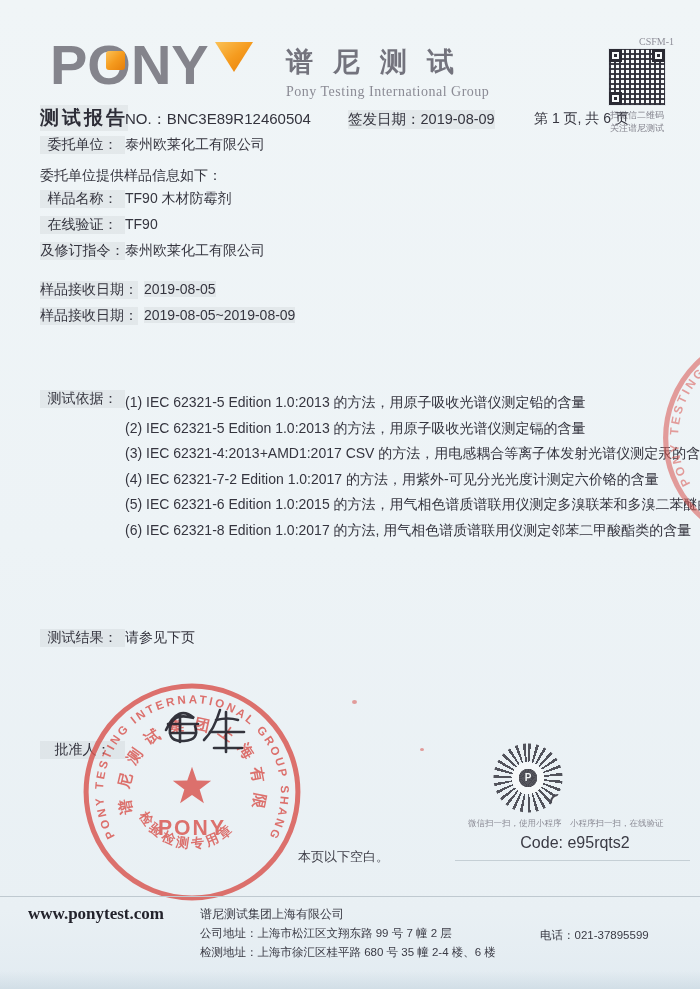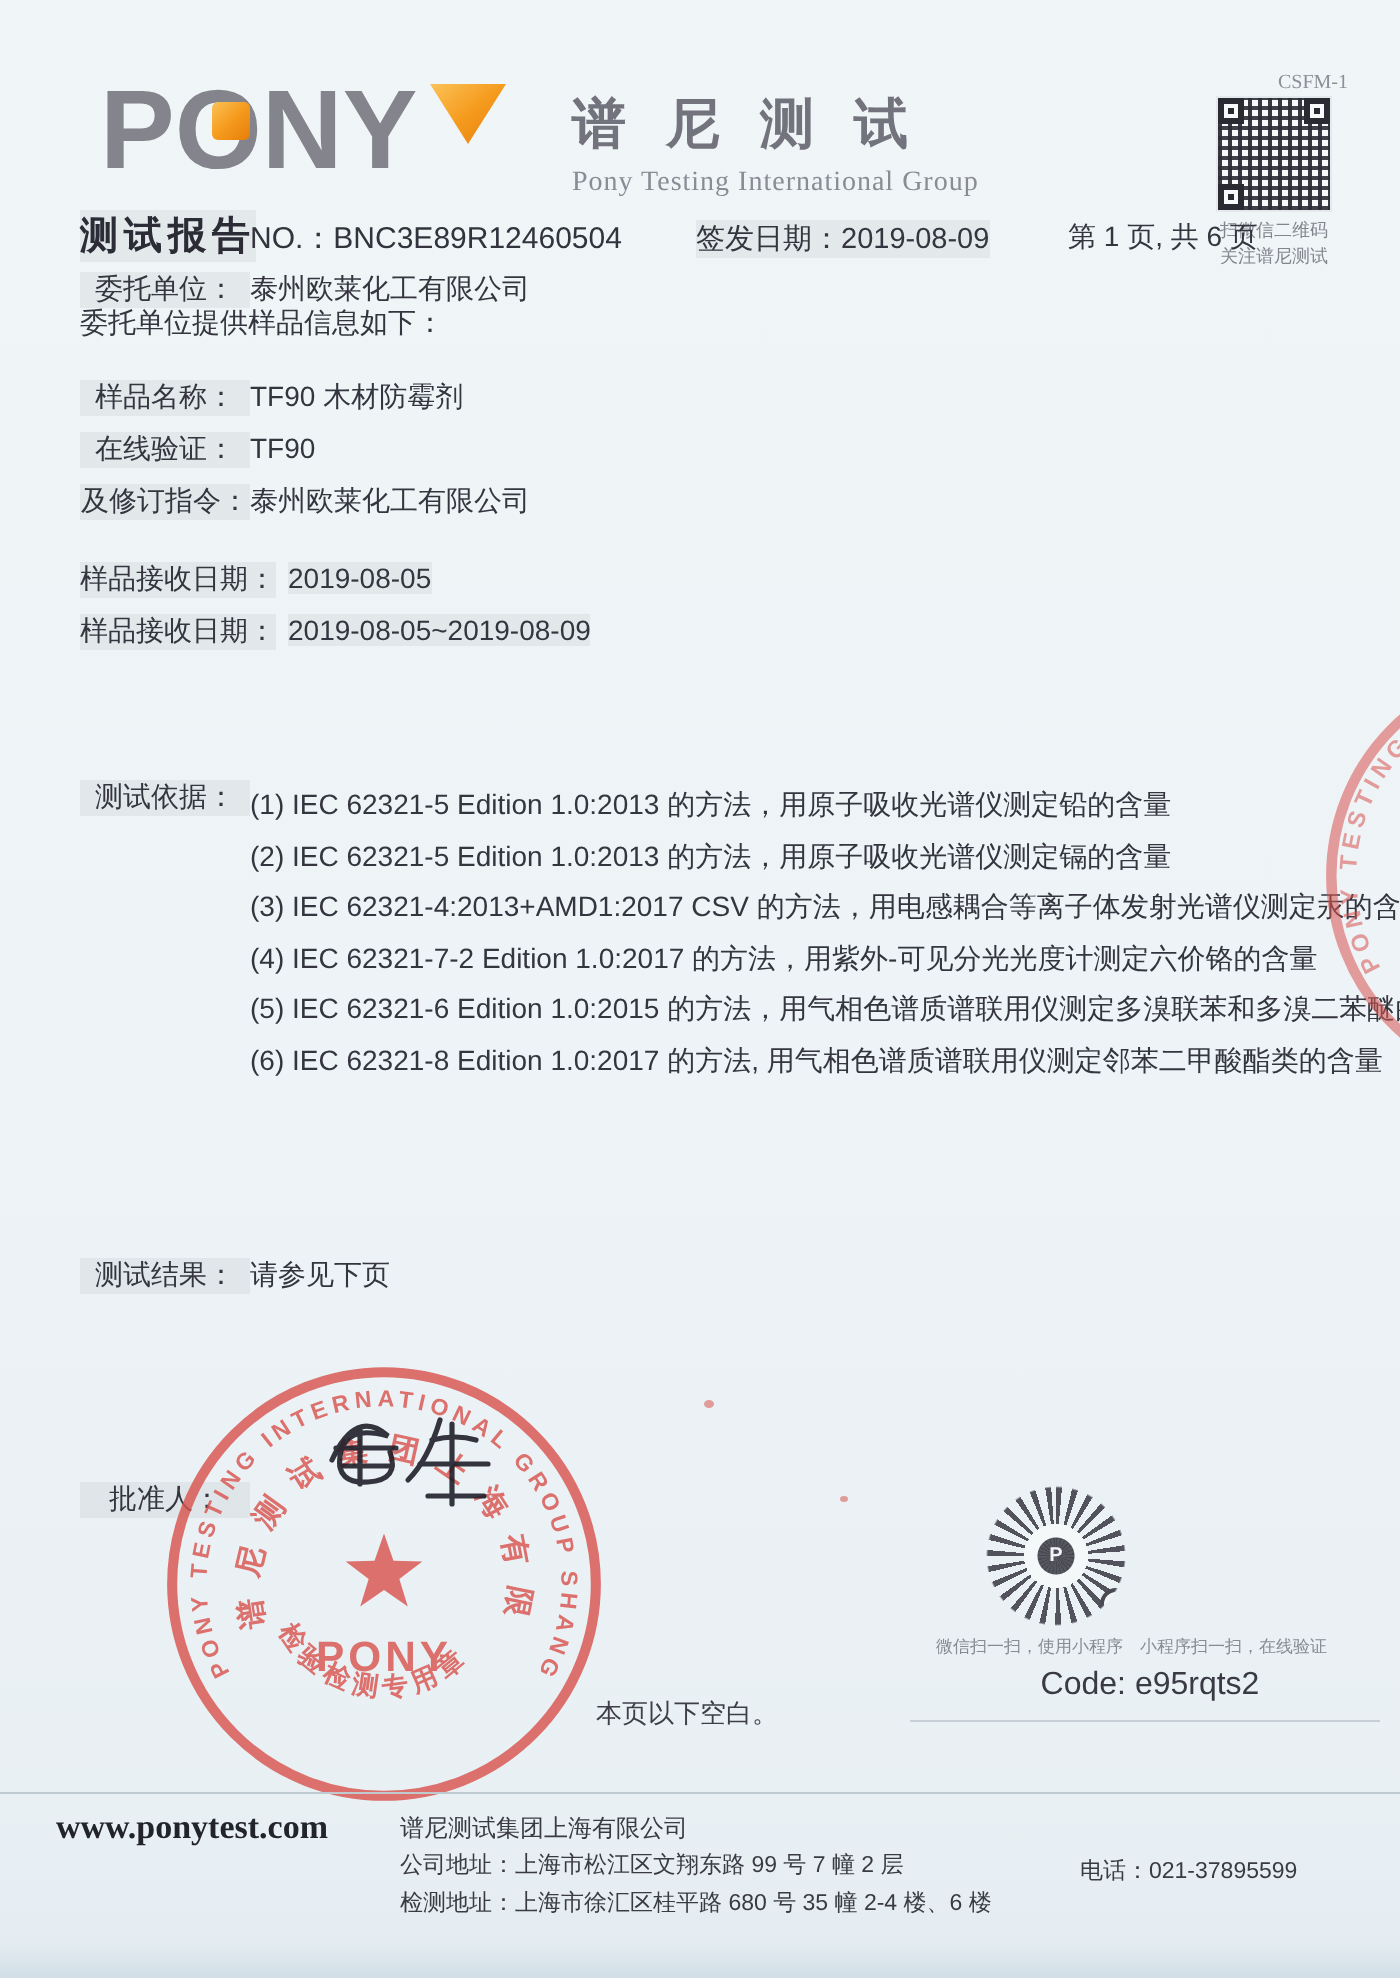--- a/index.html
+++ b/index.html
@@ -110,21 +110,21 @@
   </div>
 
   <div class="abs r-title hl">测试报告</div>
   <div class="abs r-no"><span>NO.：</span><span>BNC3E89R12460504</span></div>
   <div class="abs r-issue hl"><span>签发日期：</span><span>2019-08-09</span></div>
   <div class="abs r-page">第 1 页, 共 6 页</div>
 
   <div class="abs row" style="top:136px">
     <span class="lab hl">委托单位：</span><span>泰州欧莱化工有限公司</span>
   </div>
-  <div class="abs row" style="top:153px">委托单位提供样品信息如下：</div>
+  <div class="abs row" style="top:167px">委托单位提供样品信息如下：</div>
   <div class="abs row" style="top:190px">
     <span class="lab hl">样品名称：</span><span>TF90 木材防霉剂</span>
   </div>
   <div class="abs row" style="top:216px">
     <span class="lab hl">在线验证：</span><span>TF90</span>
   </div>
   <div class="abs row" style="top:242px">
     <span class="lab hl">及修订指令：</span><span>泰州欧莱化工有限公司</span>
   </div>
   <div class="abs row" style="top:281px">

